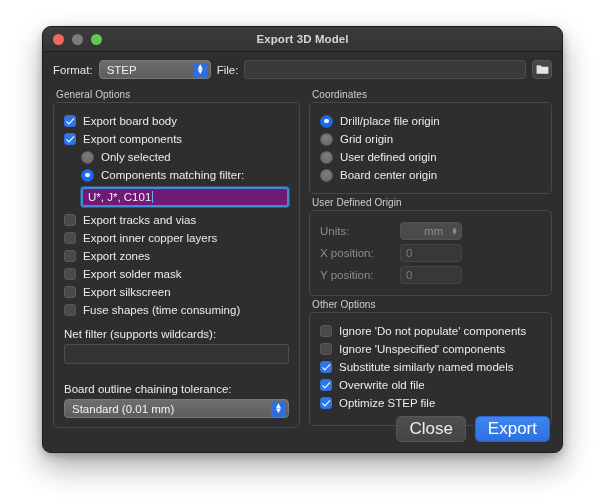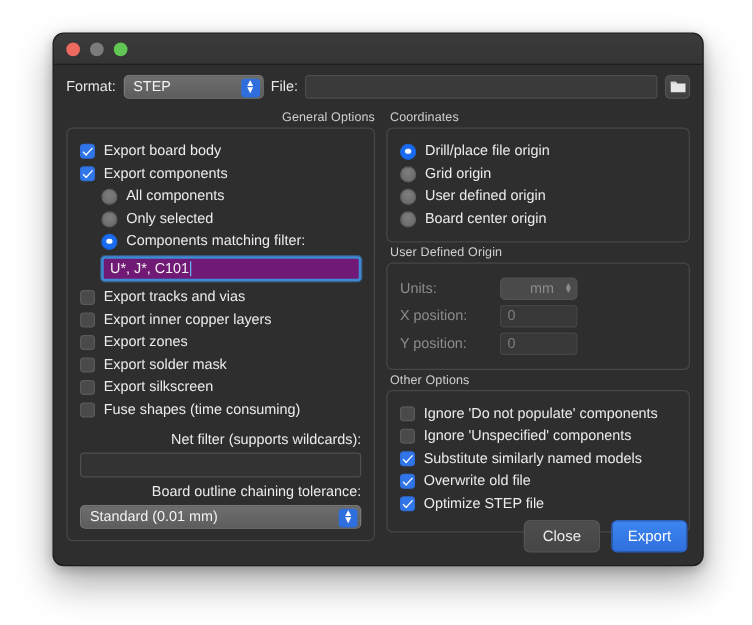--- a/index.html
+++ b/index.html
@@ -138,21 +138,21 @@
     justify-content: center;
     cursor: default;
     flex: none;
   }
 
   
   .columns {
     display: flex;
     gap: 9px;
   }
-  .col-left  { width: 247px; flex: none; text-align: right; }
+  .col-left  { width: 247px; flex: none; }
   .col-right { flex: 1; }
 
   .group-title {
     font-size: 10px;
     color: #cfcfcf;
     margin: 3px 0 2px 3px;
     letter-spacing: 0.1px;
   }
   .group-box {
     border: 1px solid #474747;
@@ -235,21 +235,21 @@
   .caret {
     display: inline-block;
     width: 1px;
     height: 12px;
     background: #6ab0f5;
     margin-left: 1px;
   }
   .filter-input-wrap { padding-left: 17px; margin-top: 3px; margin-bottom: 4px; }
 
   .field-label { font-size: 11.5px; color: #ececec; margin-top: 9px; margin-bottom: 4px; }
-  .field-label.tight { margin-top: 6px; }
+  .field-label.tight { margin-top: 19px; }
 
   
   .ud-row {
     display: flex;
     align-items: center;
     height: 22px;
     gap: 8px;
   }
   .ud-label {
     width: 72px;
@@ -297,21 +297,21 @@
     position: absolute;
     right: 12px;
     bottom: 10px;
     display: flex;
     gap: 9px;
   }
   .btn {
     min-width: 61px;
     height: 21px;
     border-radius: 5px;
-    font-size: 12px;
+    font-size: 17px;
     display: flex;
     align-items: center;
     justify-content: center;
     cursor: default;
     padding: 12px 12px;
   }
   .btn.secondary {
     background: linear-gradient(#4e4e4e, #454545);
     border: 1px solid #565656;
     color: #ededed;
@@ -329,20 +329,21 @@
 
 <div id="root">
   <div class="window">
 
     <div class="titlebar">
       <div class="traffic">
         <span class="light red"></span>
         <span class="light gray"></span>
         <span class="light green"></span>
       </div>
+      <div class="title-text">Export 3D Model</div>
     </div>
 
     <div class="body">
 
       <div class="format-row">
         <span class="lbl">Format:</span>
         <div class="popup">
           <span>STEP</span>
           <span class="arrows">
             <span>▲</span>
@@ -370,24 +371,20 @@
             <div class="row">
               <span class="cb on"></span>
               <span class="row-label">Export board body</span>
             </div>
 
             <div class="row">
               <span class="cb on"></span>
               <span class="row-label">Export components</span>
             </div>
 
-            <div class="row indent">
-              <span class="rb"></span>
-              <span class="row-label">All components</span>
-            </div>
 
             <div class="row indent">
               <span class="rb"></span>
               <span class="row-label">Only selected</span>
             </div>
 
             <div class="row indent">
               <span class="rb on"></span>
               <span class="row-label">Components matching filter:</span>
             </div>

